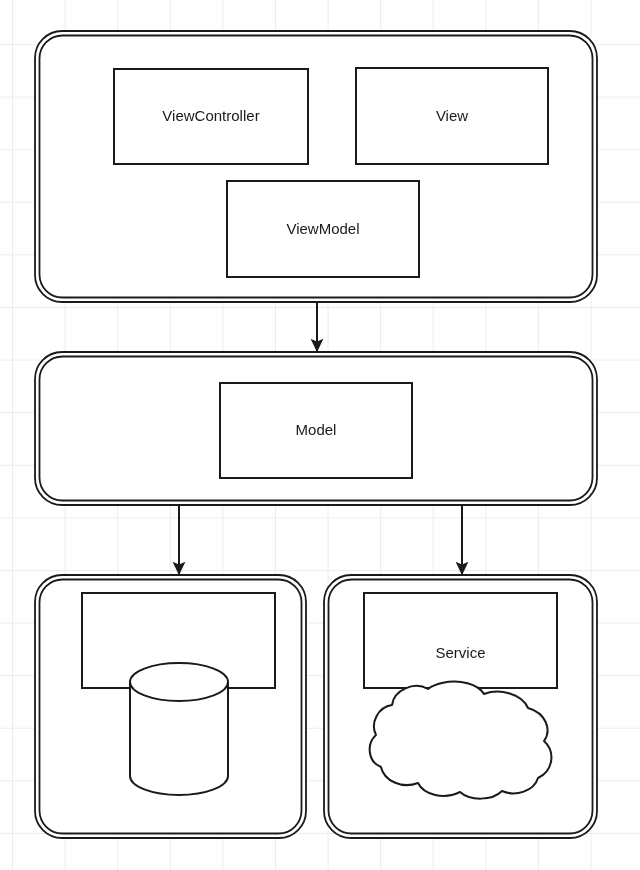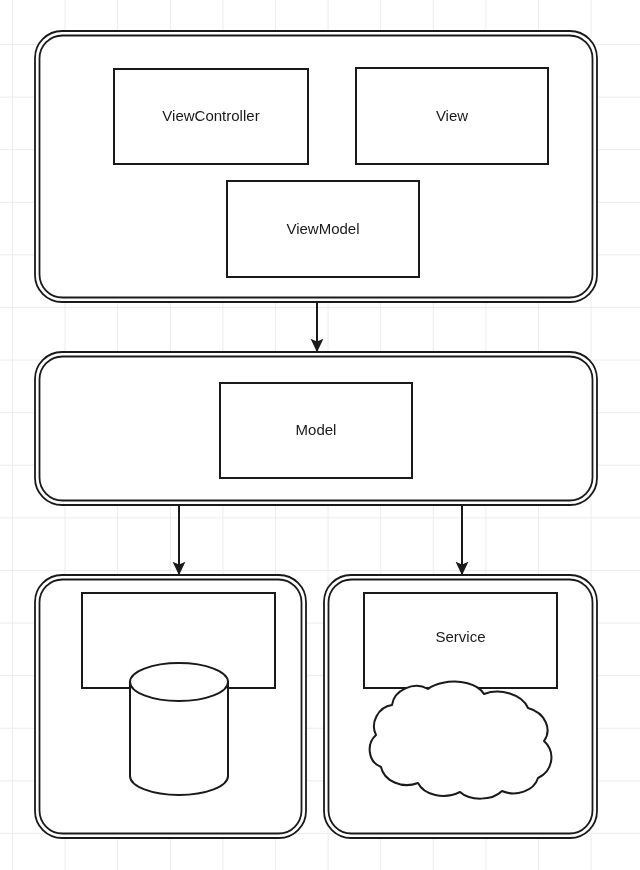--- a/index.html
+++ b/index.html
@@ -113,15 +113,15 @@
 
   <div class="node-label" style="left:114px; top:69px; width:194px; height:95px;">ViewController</div>
 
   <div class="node-label" style="left:356px; top:68px; width:192px; height:96px;border-radius:19px;">View</div>
 
   <div class="node-label" style="left:227px; top:181px; width:192px; height:96px;">ViewModel</div>
 
   <div class="node-label" style="left:220px; top:383px; width:192px; height:95px;">Model</div>
 
 
-  <div class="node-label" style="left:364px; top:590px; width:193px; height:95px;">Service</div>
+  <div class="node-label" style="left:364px; top:606px; width:193px; height:95px;">Service</div>
 
 </div>
 
 </body></html>

